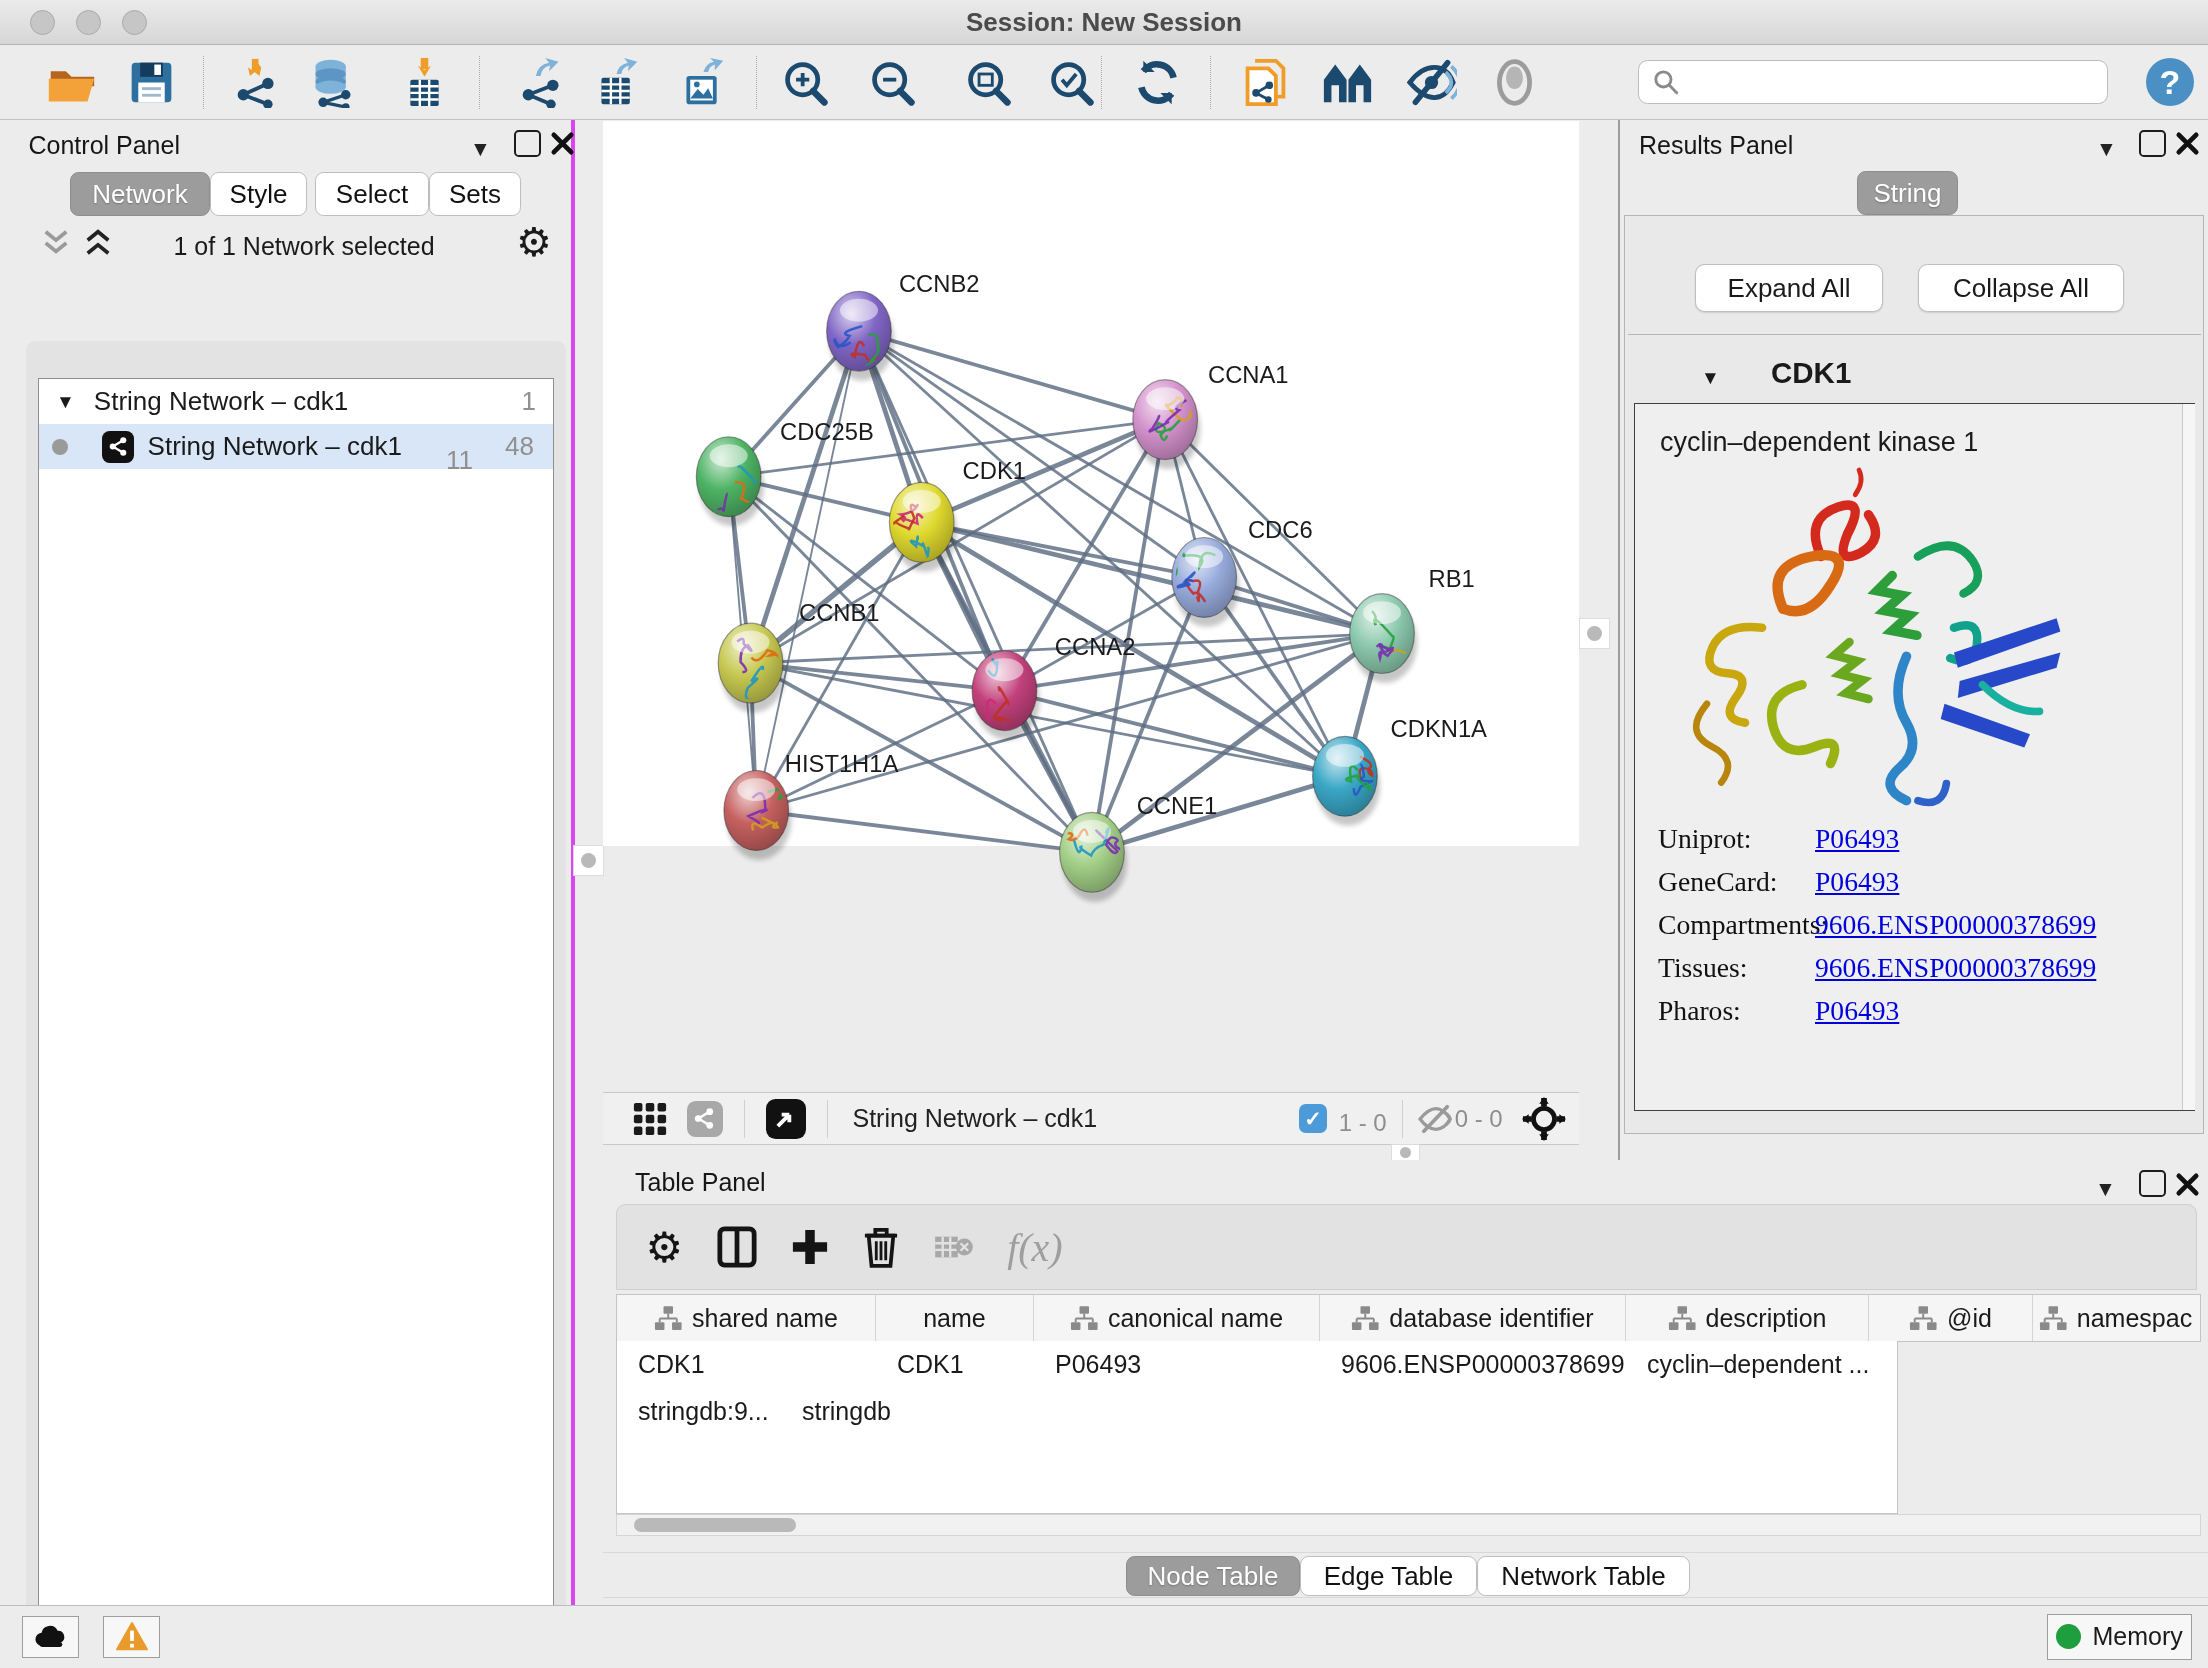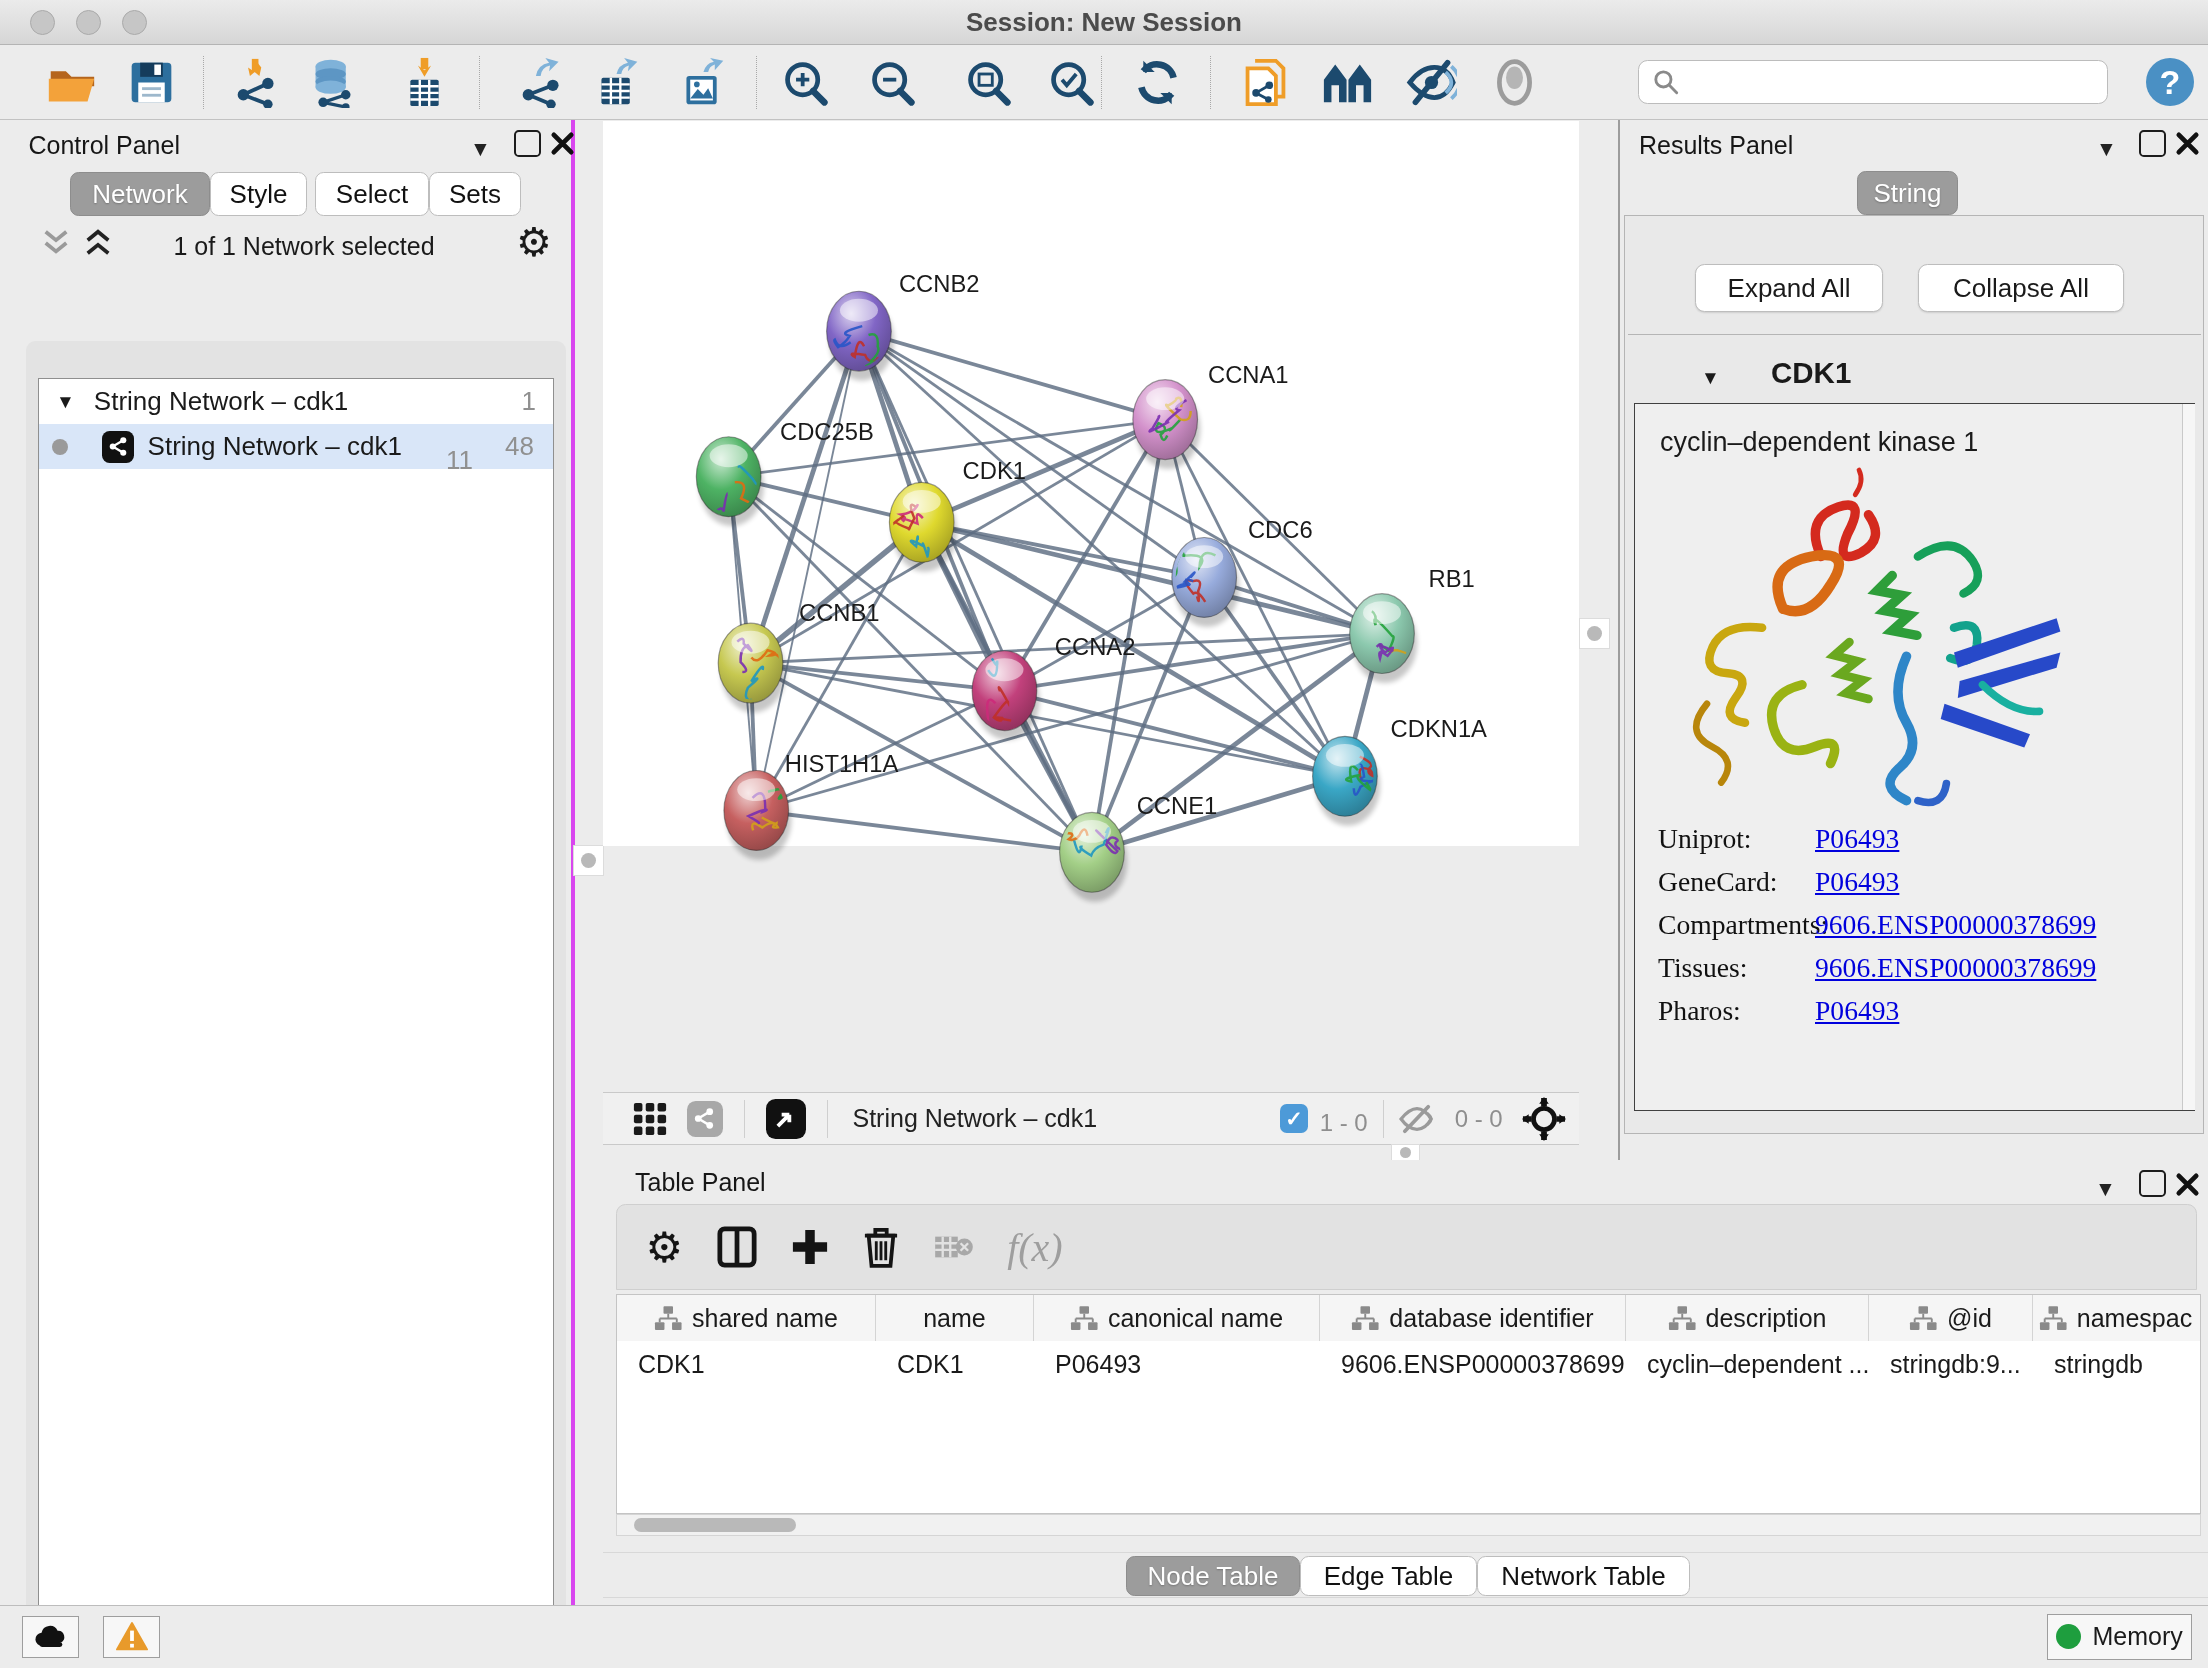--- a/index.html
+++ b/index.html
@@ -54,21 +54,21 @@
   .xv{color:#0000dd;text-decoration:underline;cursor:pointer;}
   .vsb{left:2182px;top:404px;width:12.4px;height:706px;background:#f6f6f6;border-left:1px solid #c9c9c9;}
   
   .tpanel{left:603px;top:1160px;width:1605px;height:445px;background:#ececec;}
   .ttoolbar{left:616px;top:1204px;width:1581px;height:86px;background:#e2e2e2;border:1px solid #cfcfcf;
     border-radius:9.5px 9.5px 0 0;box-sizing:border-box;display:flex;align-items:center;}
   .thead{left:616px;top:1294px;width:1585px;height:48px;background:#f5f5f5;border:1px solid #c4c4c4;
     box-sizing:border-box;display:flex;}
   .th{display:flex;align-items:center;justify-content:center;font-size:25px;border-right:1px solid #d4d4d4;
     box-sizing:border-box;gap:9.5px;overflow:hidden;white-space:nowrap;}
-  .tbody{left:616px;top:1341px;width:1585px;height:173px;background:#fff;border:1px solid #c4c4c4;border-top:none;box-sizing:border-box;}
+  .tbody{left:616px;top:1341px;width:1282px;height:173px;background:#fff;border:1px solid #c4c4c4;border-top:none;box-sizing:border-box;}
   .td{display:inline-flex;align-items:center;padding-left:21px;font-size:25px;height:47px;
       box-sizing:border-box;overflow:hidden;white-space:nowrap;}
   .hsb{left:616px;top:1514px;width:1585px;height:22px;background:#f1f1f1;border:1px solid #d5d5d5;box-sizing:border-box;}
   .hsbthumb{left:634px;top:1518px;width:162px;height:14.3px;border-radius:7.6px;background:#b9b9b9;}
   .tabline{left:603px;width:1605px;height:1px;background:#d8d8d8;}
   
   .sbar{left:0;top:1605px;width:2208px;height:63px;background:#ececec;border-top:1px solid #bdbdbd;}
   .sbtn{border:1.9px solid #9e9e9e;background:#f7f7f7;display:flex;align-items:center;justify-content:center;}
   svg{display:block;}
   .clickable{cursor:pointer;}
@@ -549,21 +549,21 @@
   <span style="margin-left:auto;">
     <span style="display:inline-flex;width:28.5px;height:28.5px;border-radius:6.7px;background:#4d9ad8;color:#fff;
       align-items:center;justify-content:center;font-size:21px;font-weight:bold;">✓</span></span>
   <span class="graytext" style="margin-left:11.4px;font-size:24px;margin-top:8px;">1 - 0</span>
   <span class="nsep" style="margin-left:15px;"></span>
   <svg style="margin-left:15px;" width="36" height="30" viewBox="0 0 38 32" class="clickable">
     <path d="M2 16q9-11 17-11t15 11q-6 11-15 11T2 16z" fill="none" stroke="#9a9a9a" stroke-width="3.5"></path>
     <path d="M6 29L31 3" stroke="#9a9a9a" stroke-width="4" stroke-linecap="round"></path>
     <path d="M30 10q4 3 4 6t-4 6" fill="none" stroke="#9a9a9a" stroke-width="3"></path>
   </svg>
-  <span class="graytext" style="margin-left:20px;font-size:24px;">0 - 0</span>
+  <span class="graytext" style="margin-left:1px;font-size:24px;">0 - 0</span>
   <svg style="margin-left:19px;margin-right:13.3px;" width="44" height="44" viewBox="0 0 46 46" class="clickable">
     <circle cx="23" cy="23" r="11" fill="none" stroke="#111" stroke-width="5"></circle>
     <path d="M23 1v9M23 36v9M1 23h9M36 23h9" stroke="#111" stroke-width="6"></path>
     <path d="M23 0l-5 7h10zM23 46l-5-7h10zM0 23l7-5v10zM46 23l-7-5v10z" fill="#111"></path>
   </svg>
 </div>
 
 <div class="abs gutterdot" style="left:1391px;top:1144px;width:27px;height:15px;">
     <i style="width:11.4px;height:11.4px;"></i>
   </div>

